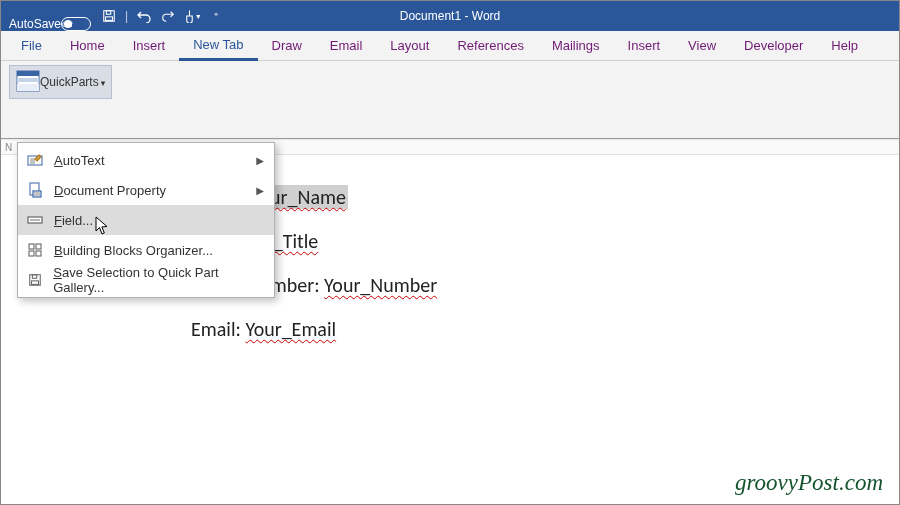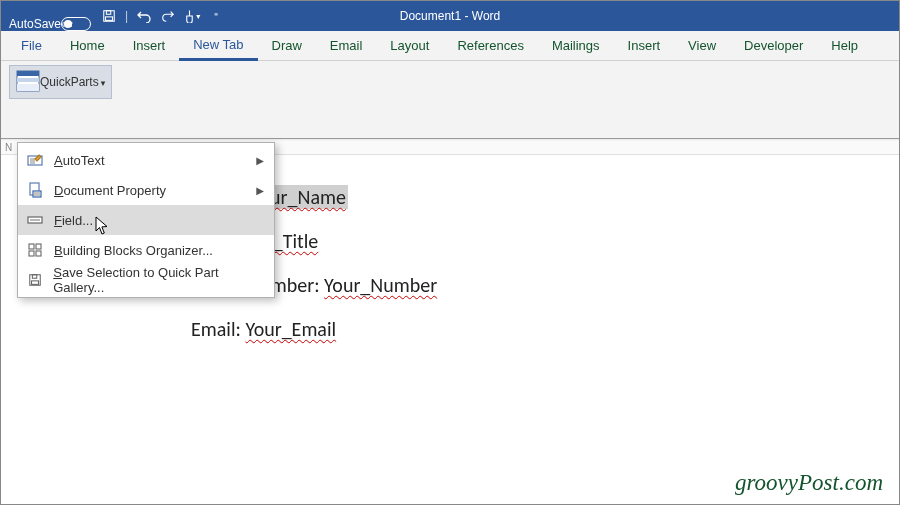--- a/index.html
+++ b/index.html
@@ -39,21 +39,21 @@
   .qat-icon { width:16px; height:16px; display:flex; align-items:center; justify-content:center; color:#fff; }
   .qat-sep { opacity:.7; }
   .doc-title { position:absolute; left:50%; transform:translateX(-50%); }
 
   
   .ribbon-tabs {
     background:#f3f3f3; height:30px; display:flex; align-items:center;
     border-bottom:1px solid #d0d0d0; padding-left:6px; gap:0;
   }
   .ribbon-tab {
-    padding:6px 14px; color:#14532d; cursor:default; font-size:13px;
+    padding:6px 14px; color:#701a75; cursor:default; font-size:13px;
   }
   .ribbon-tab.active { color:#2b579a; border-bottom:3px solid #2b579a; font-weight:500;}
   .ribbon-tab.file { color:#2b579a; }
 
   
   .ribbon-content {
     background:#f3f3f3; height:78px; border-bottom:1px solid #aaa;
     display:flex; align-items:flex-start; padding:4px 8px;
     position:relative;
   }

